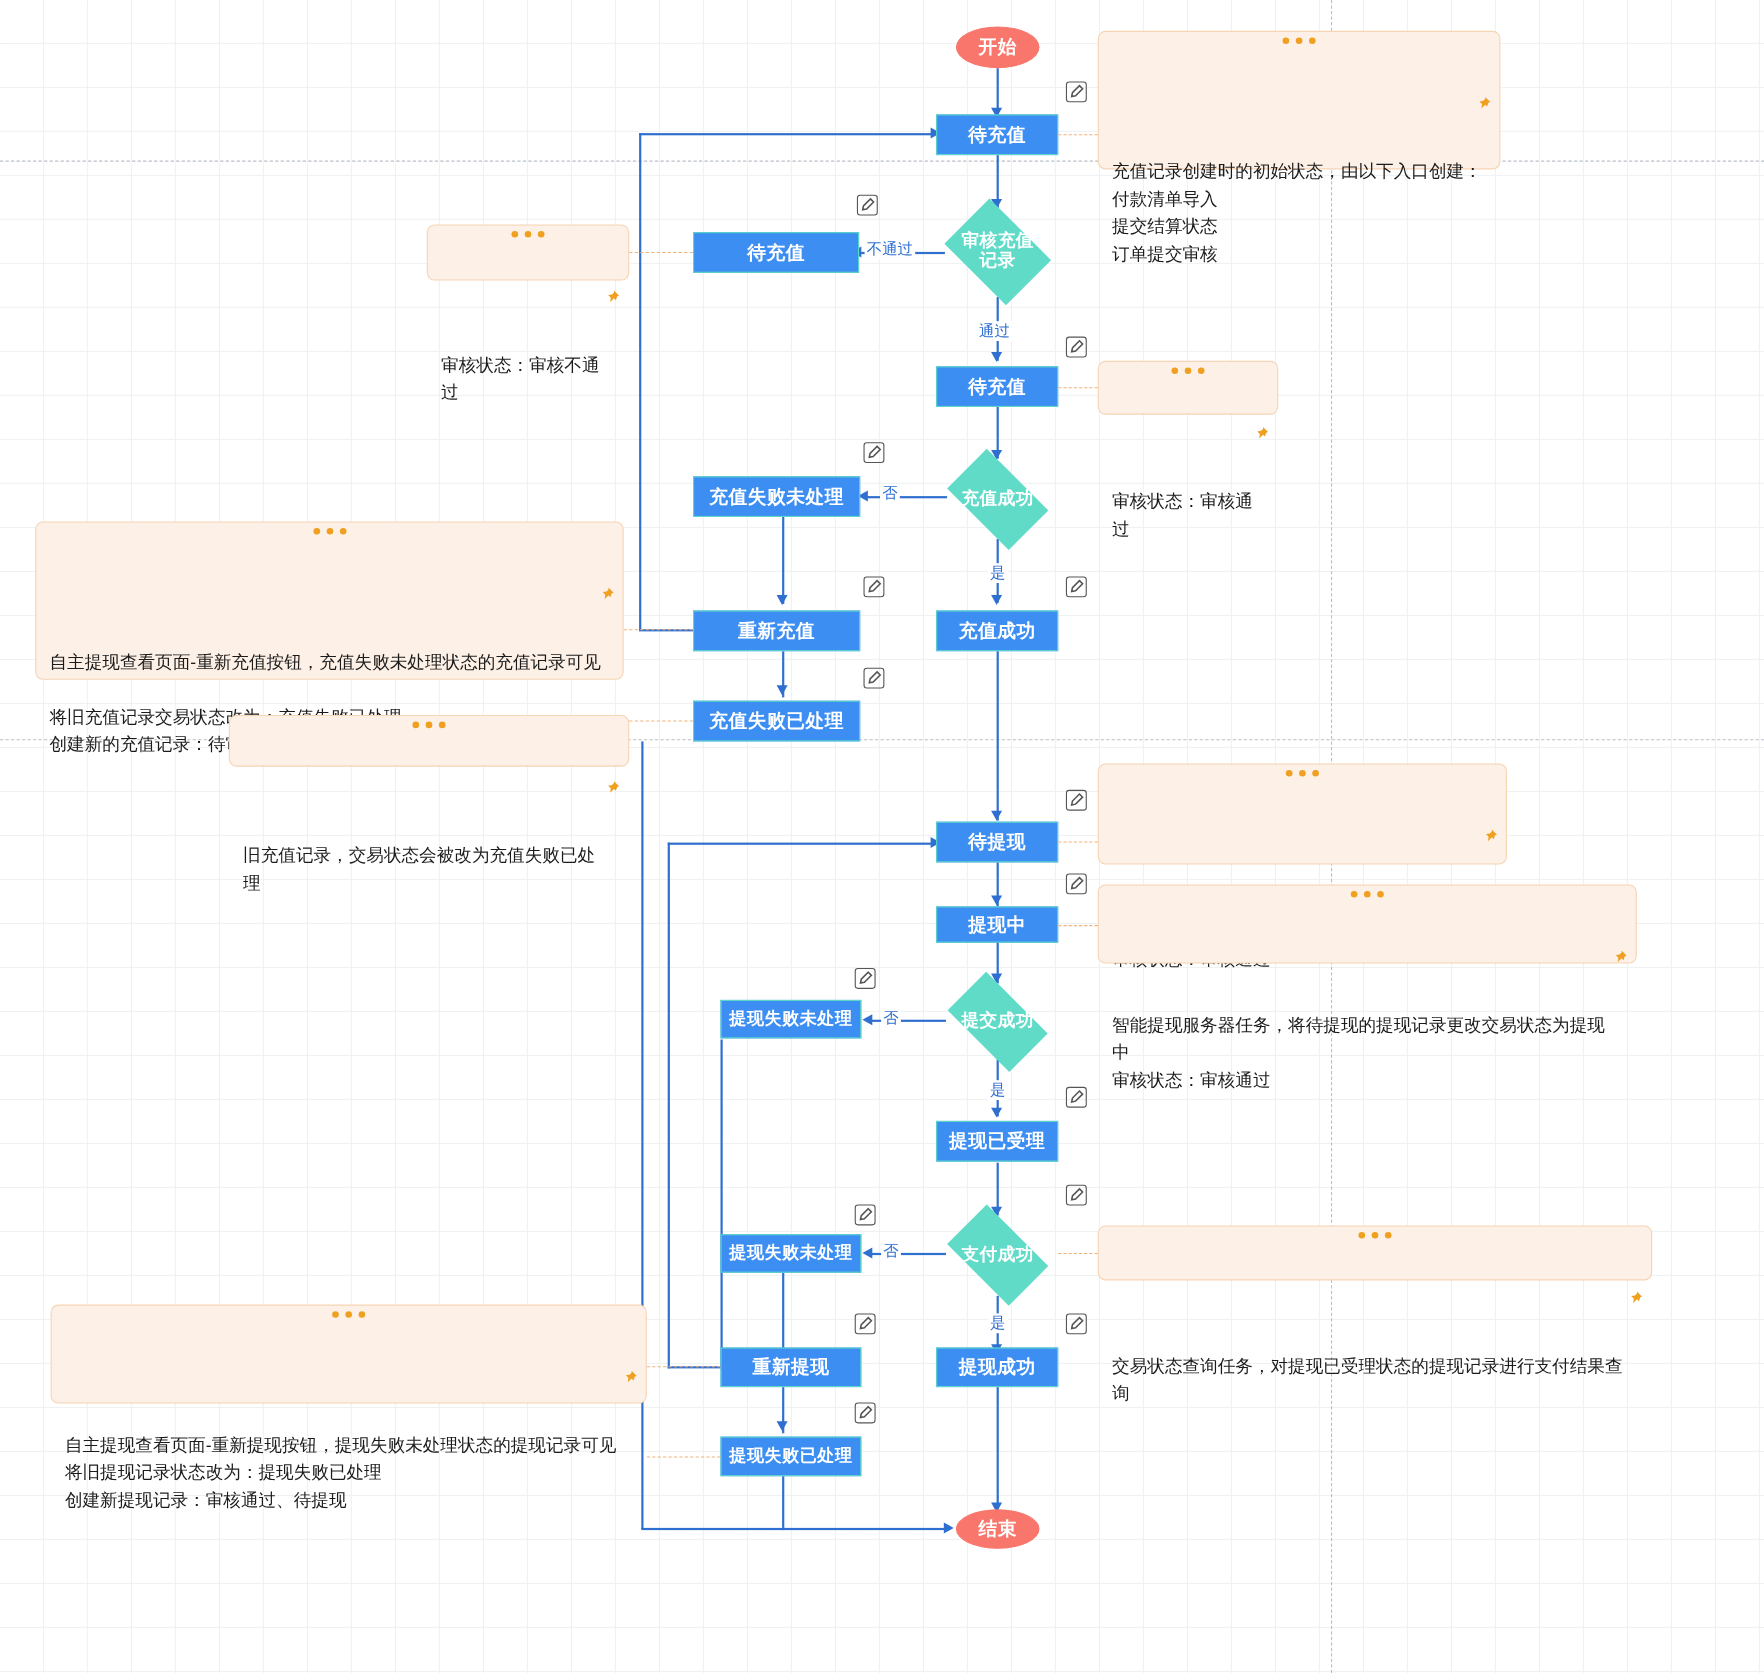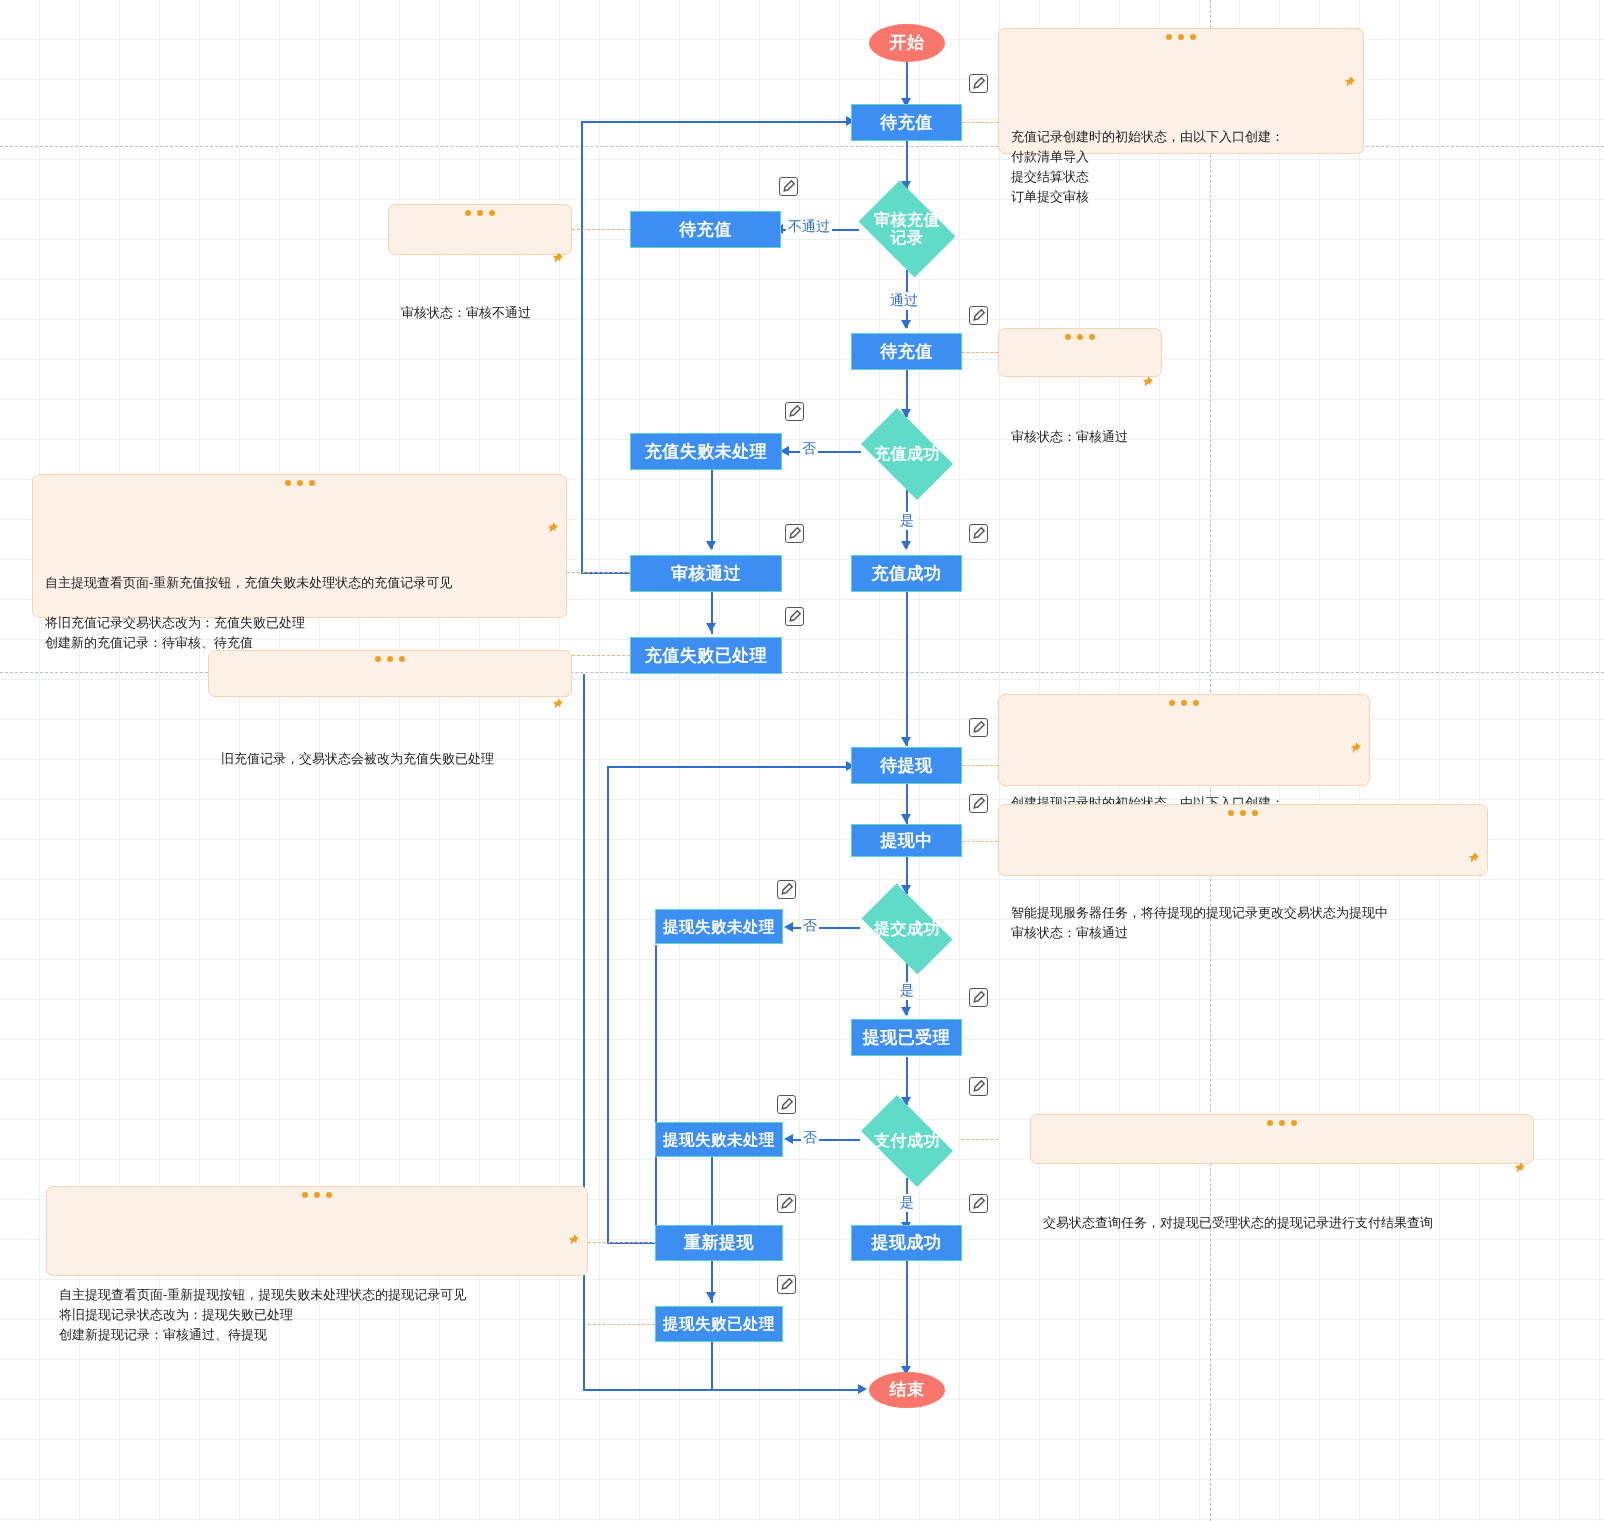--- a/index.html
+++ b/index.html
@@ -59,21 +59,21 @@
   .elabel{
     position:absolute;color:#2f6fd0;font-size:14px;
     background:#fff;padding:0 2px;white-space:nowrap;
   }
 
   
   .note{
     position:absolute;box-sizing:border-box;
     background:#fdf0e6;border:1px solid #f6d4b4;border-radius:7px;
     padding:6px 16px 8px 12px;
-    color:#1b1b1b;font-size:13px;line-height:1.55;
+    color:#1b1b1b;font-size:16px;line-height:1.55;
     white-space:pre-wrap;
   }
   .note .dots{
     position:absolute;left:0;right:0;top:5px;text-align:center;
     font-size:0;line-height:0;pointer-events:none;
   }
   .note .dots i{
     display:inline-block;width:6px;height:6px;border-radius:50%;
     background:#f0a020;margin:0 3px;
   }
@@ -207,21 +207,21 @@
 
   <div class="node rect" style="left:851px;top:333px;width:111px;height:37px;">待充值</div>
 
   <div class="node diamond" style="left:851px;top:418px;width:112px;height:72px;">
     <div class="dshape"></div>
     <div class="dlabel">充值成功</div>
   </div>
 
   <div class="node rect" style="left:630px;top:433px;width:152px;height:37px;text-align:right;">充值失败未处理</div>
 
-  <div class="node rect" style="left:630px;top:555px;width:152px;height:37px;">审核通过</div>
+  <div class="node rect" style="left:630px;top:555px;width:152px;height:37px;">重新充值</div>
 
   <div class="node rect" style="left:630px;top:637px;width:152px;height:37px;text-align:center;">充值失败已处理</div>
 
   <div class="node rect" style="left:851px;top:555px;width:111px;height:37px;">充值成功</div>
 
   <div class="node rect" style="left:851px;top:747px;width:111px;height:37px;">待提现</div>
 
   <div class="node rect" style="left:851px;top:824px;width:111px;height:33px;">提现中</div>
 
   <div class="node diamond" style="left:851px;top:894px;width:112px;height:70px;">
@@ -412,21 +412,21 @@
     <span class="dots"><i></i><i></i><i></i></span>
     <span class="pin">
       <svg viewBox="0 0 24 24" fill="#f0a020">
           <path d="M14 2l8 8-3 1-2 6-3-3-6 6 1-7-4-4 6-1 3-3z"></path>
         </svg>
     </span>
     <span class="ntext">智能提现服务器任务，将待提现的提现记录更改交易状态为提现中
 审核状态：审核通过</span>
   </div>
 
-  <div class="note" style="left:998px;top:1114px;width:504px;height:50px;margin-left:32px;">
+  <div class="note" style="left:998px;top:1114px;width:504px;height:50px;">
     <span class="dots"><i></i><i></i><i></i></span>
     <span class="pin">
       <svg viewBox="0 0 24 24" fill="#f0a020">
           <path d="M14 2l8 8-3 1-2 6-3-3-6 6 1-7-4-4 6-1 3-3z"></path>
         </svg>
     </span>
     <span class="ntext">交易状态查询任务，对提现已受理状态的提现记录进行支付结果查询</span>
   </div>
 
   <div class="note" style="left:46px;top:1186px;width:542px;height:90px;">

